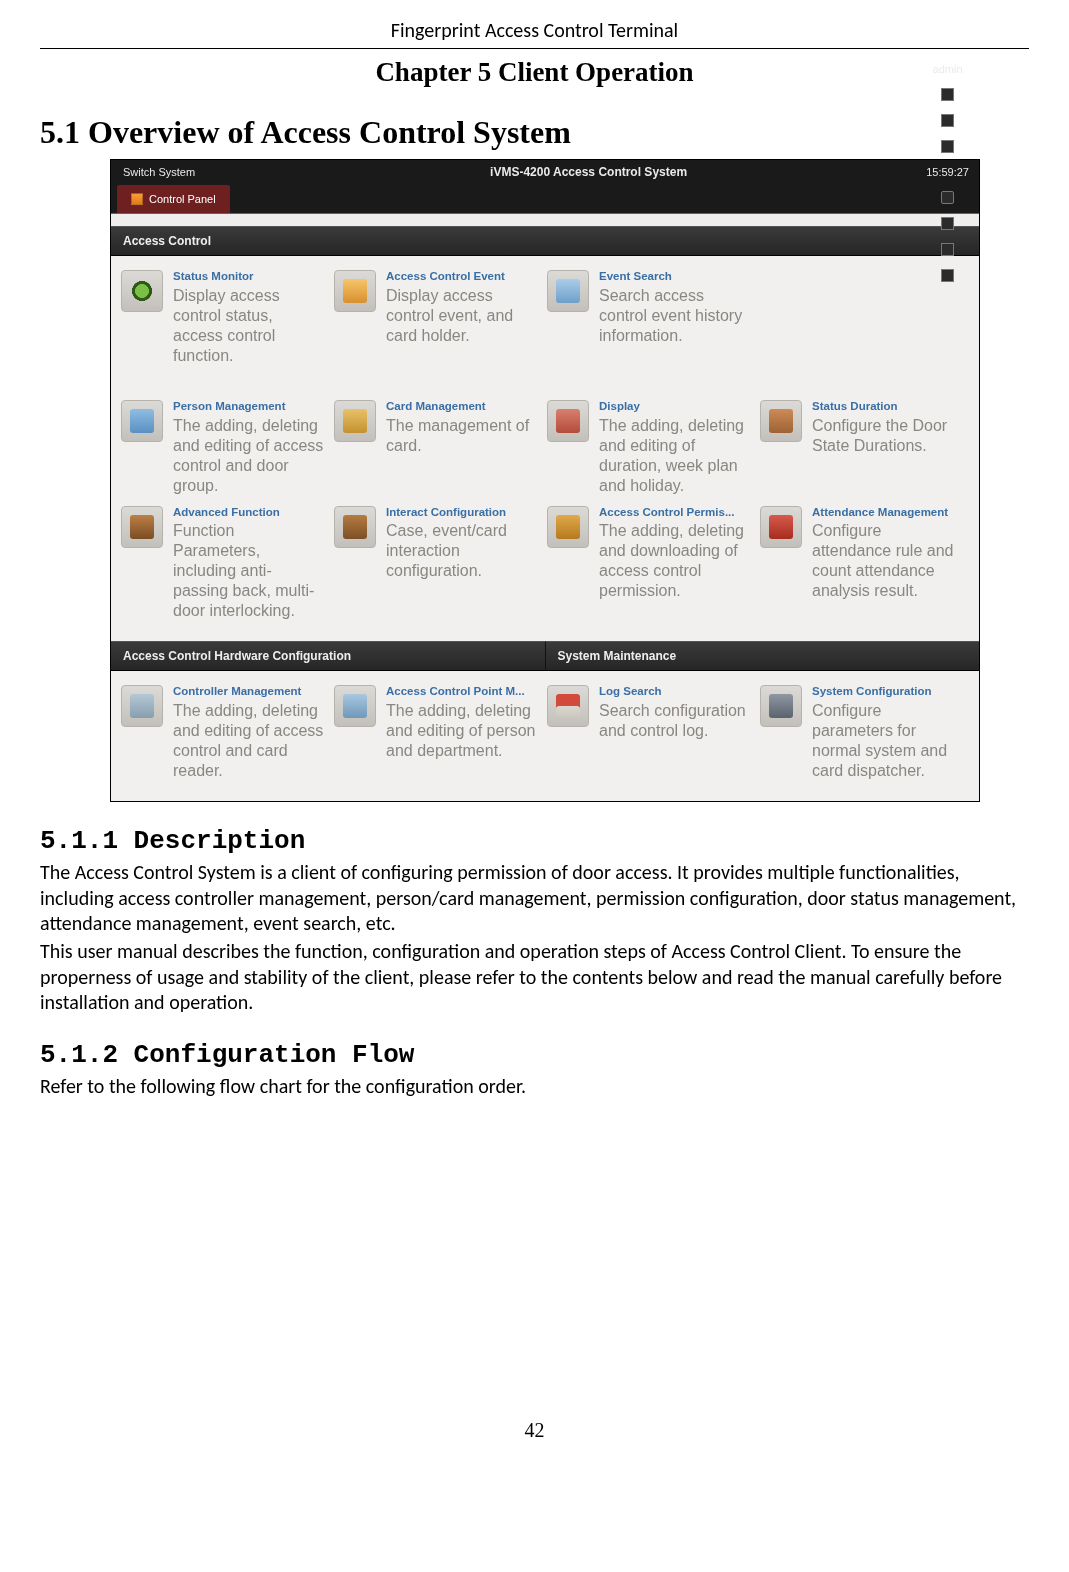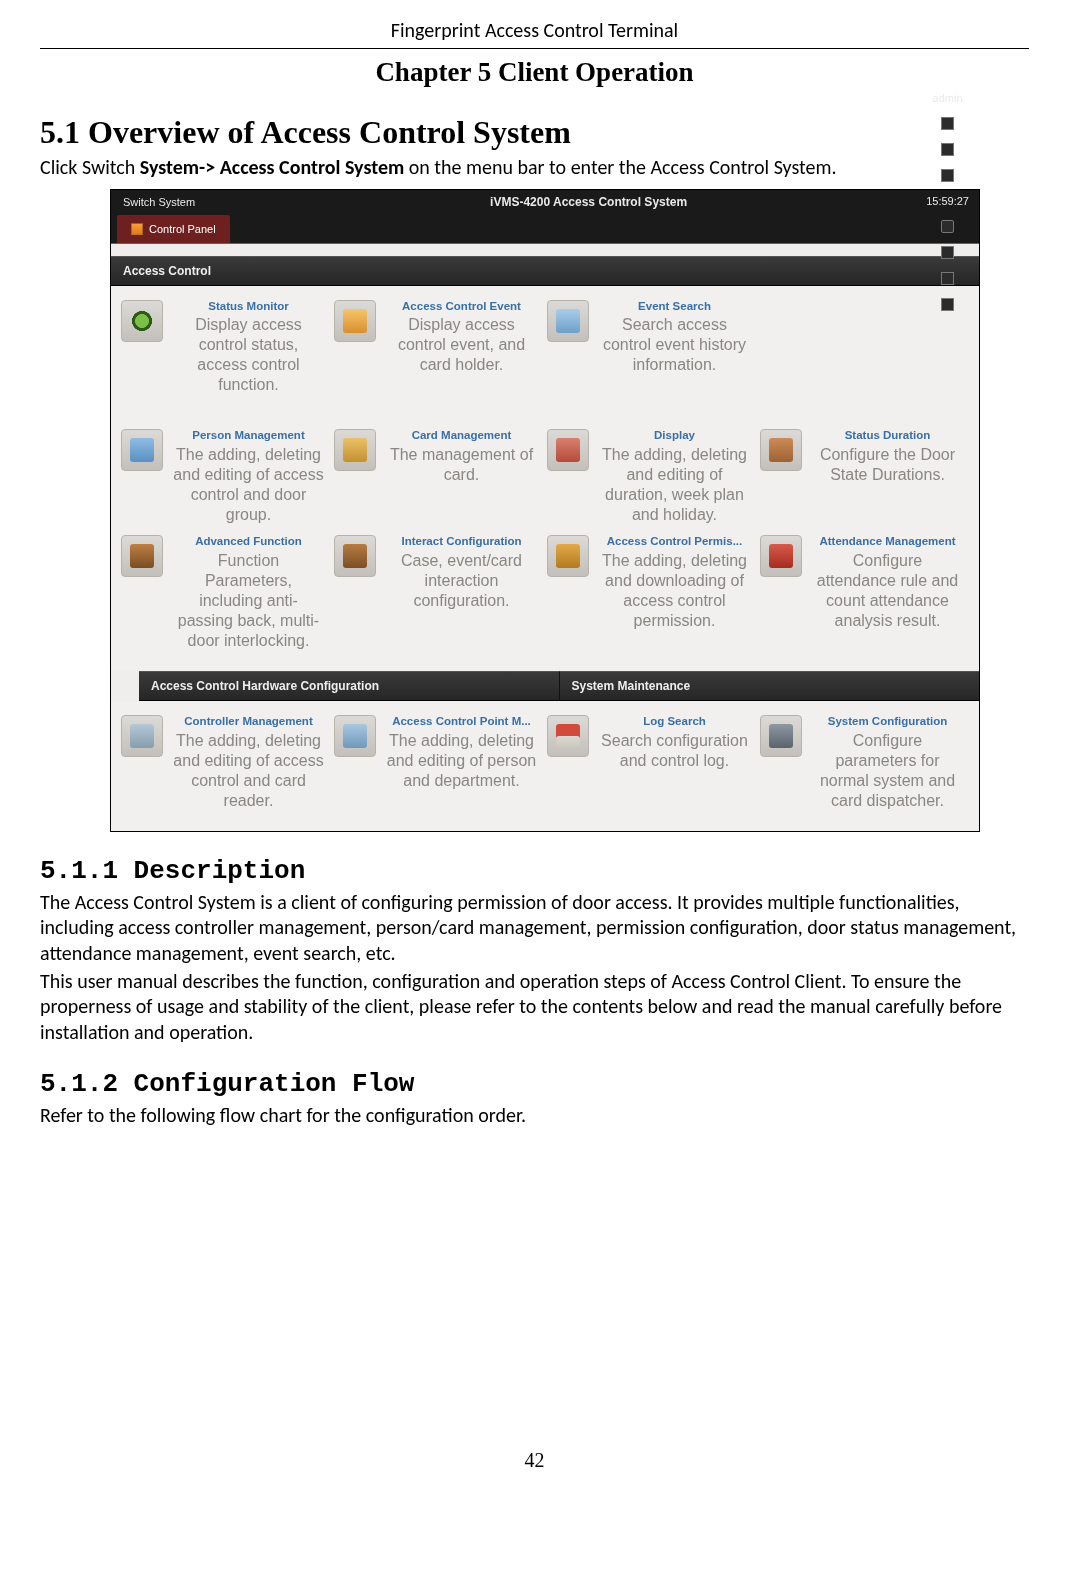--- a/index.html
+++ b/index.html
@@ -131,21 +131,20 @@
     color: #eee;
     font-weight: bold;
     font-size: 12px;
     padding: 7px 12px;
     border-bottom: 1px solid #000;
     border-top: 1px solid #555;
   }
   .section-body {
     background: #f1f0ee;
     padding: 14px 10px 10px 10px;
-    text-align: center;
   }
   .row {
     display: flex;
     gap: 4px;
     margin-bottom: 10px;
   }
   .section-bar.half {
     flex:1;
     border-right: 1px solid #111;
   }
@@ -208,23 +207,20 @@
 <body>
 
 <div class="page">
 
   <div class="doc-header">Fingerprint Access Control Terminal</div>
 
   <h1 class="chapter">Chapter 5    Client Operation</h1>
 
   <h2 class="section">5.1 Overview of Access Control System</h2>
 
-  <p class="body">
-    <span>Click Switch </span><span class="bold">System-&gt; Access Control System</span><span> on the menu bar to enter the Access Control System.</span>
-  </p>
 
   <div class="figure">
 
     <div class="titlebar">
       <div class="left">Switch System</div>
       <div class="center">iVMS-4200  Access Control System</div>
       <div class="right">
         <span>admin</span>
         <span class="tb-icon"></span>
         <span class="tb-icon"></span>
@@ -330,21 +326,21 @@
         <div class="tile">
           <div class="tile-icon ico-attend"></div>
           <div class="tile-text">
             <div class="tile-title">Attendance Management</div>
             <div class="tile-desc">Configure attendance rule and count attendance analysis result.</div>
           </div>
         </div>
       </div>
     </div>
 
-    <div style="display:flex;padding-left:28px;">
+    <div style="display:flex;">
       <div class="section-bar half">Access Control Hardware Configuration</div>
       <div class="section-bar half">System Maintenance</div>
     </div>
     <div class="section-body">
       <div class="row">
         <div class="tile">
           <div class="tile-icon ico-controller"></div>
           <div class="tile-text">
             <div class="tile-title">Controller Management</div>
             <div class="tile-desc">The adding, deleting and editing of access control and card reader.</div>

